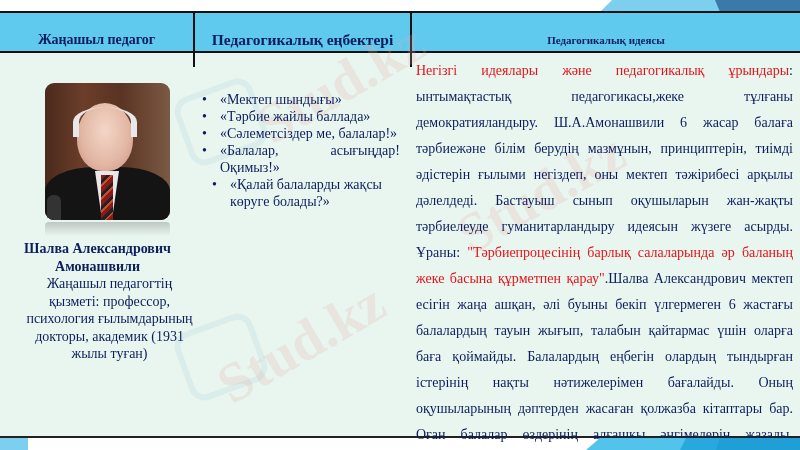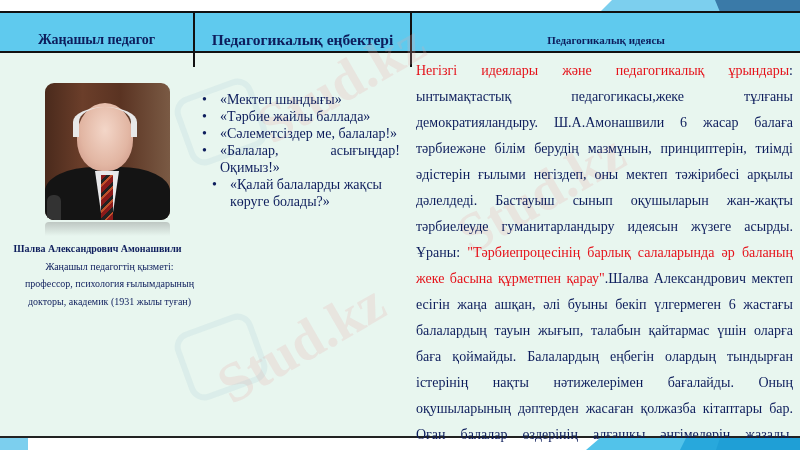--- a/index.html
+++ b/index.html
@@ -54,21 +54,21 @@
       background: repeating-linear-gradient(135deg, #8a1a1a 0 4px, #222 4px 7px, #c0502a 7px 9px);
     }
     .photo .mic { position: absolute; left: 2px; top: 112px; width: 14px; height: 30px; background: #333; border-radius: 6px; }
     .reflect {
       position: absolute; left: 45px; top: 222px; width: 125px; height: 14px;
       background: linear-gradient(180deg, rgba(110,110,110,0.35), rgba(232,246,239,0));
       border-radius: 4px 4px 0 0;
     }
     .person {
       position: absolute; left: 0; top: 240px; width: 195px; text-align: center;
-      color: #0d1d5c; font-size: 10px; line-height: 17.5px;
+      color: #0d1d5c; font-size: 14px; line-height: 17.5px;
     }
     .person .name { font-weight: bold; display: block; }
     .person .desc { display: block; padding-left: 24px; }
     .works {
       position: absolute; left: 200px; top: 91px; width: 200px;
       color: #0d1d5c; font-size: 14px; line-height: 17px; margin: 0; padding: 0; list-style: none;
     }
     .works li { position: relative; padding-left: 20px; text-align: justify; text-align-last: left; }
     .works li::before { content: "•"; position: absolute; left: 2px; top: 0; }
     .works li.last { padding-left: 30px; text-align: left; }

